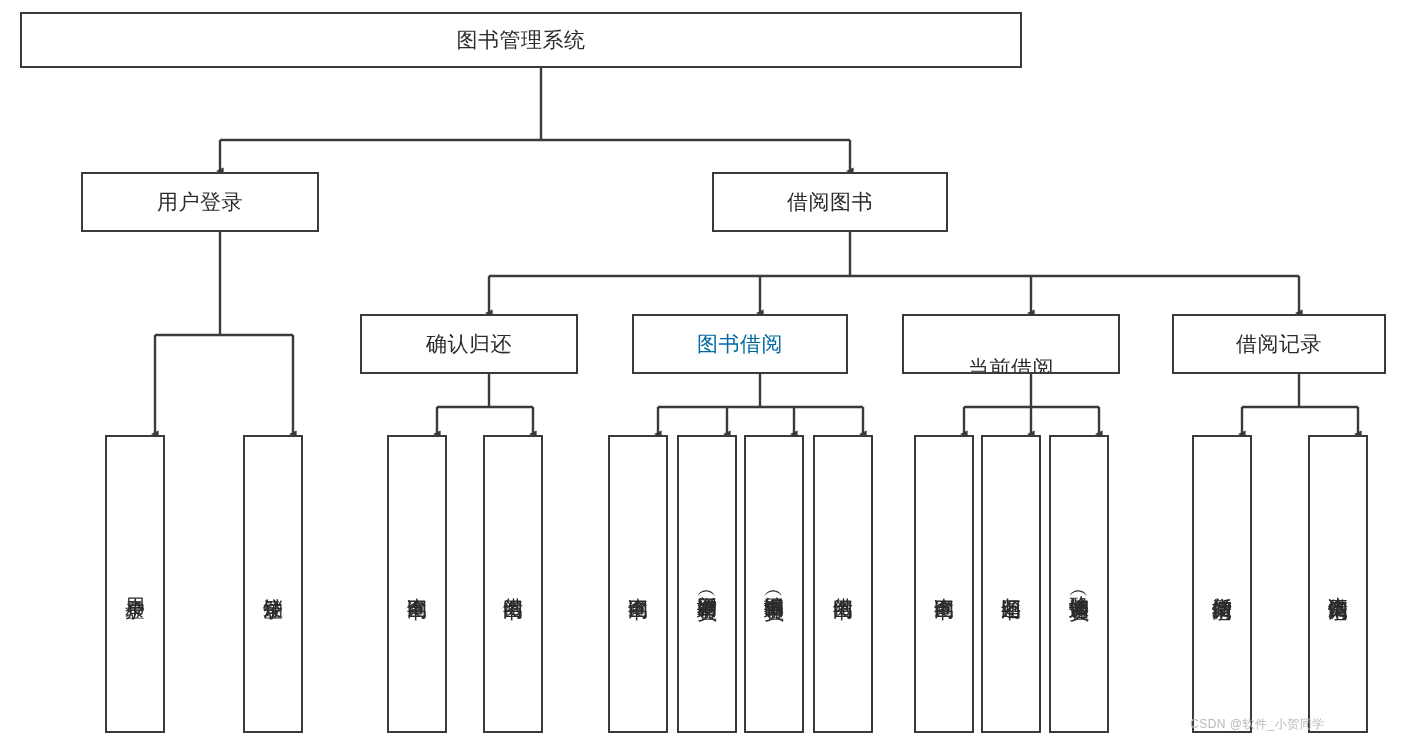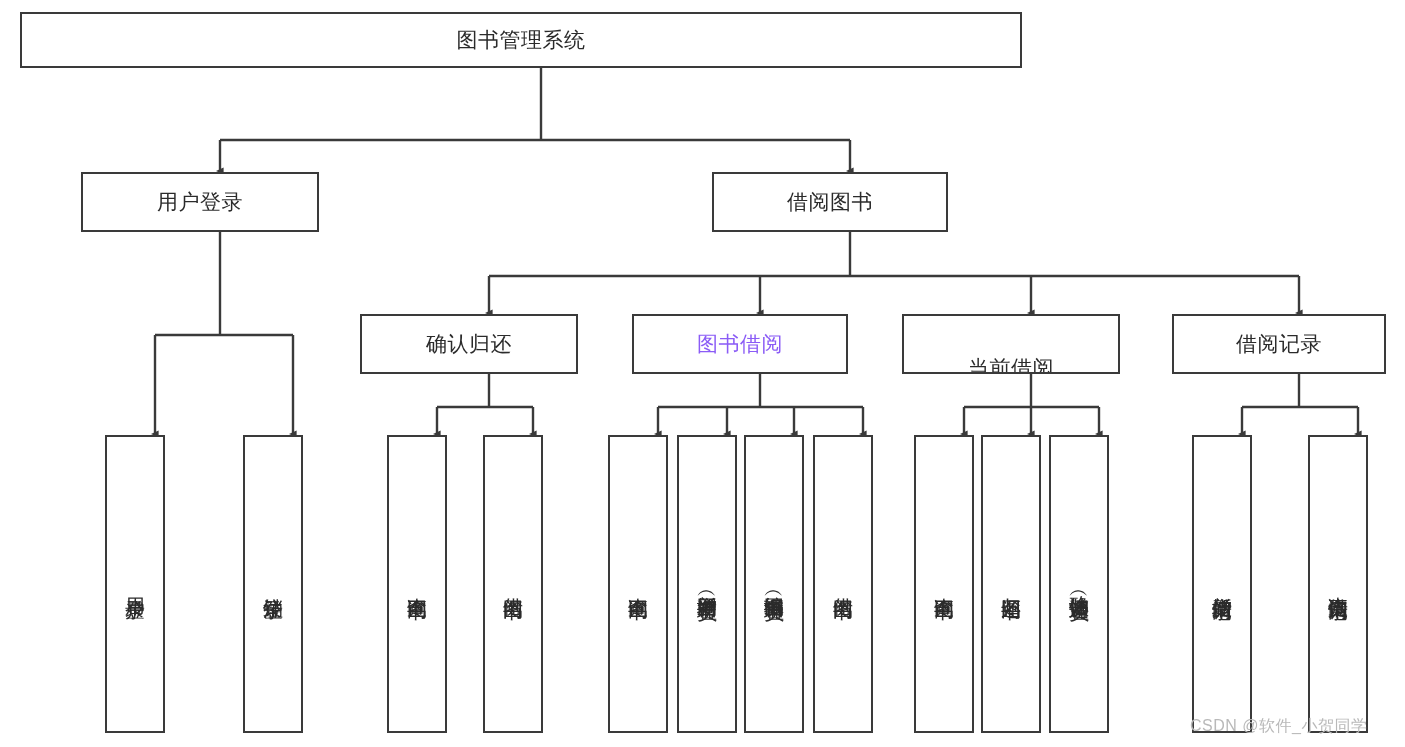--- a/index.html
+++ b/index.html
@@ -51,21 +51,21 @@
     writing-mode: vertical-rl;
     text-orientation: upright;
     line-height: 1.25;
     letter-spacing: 1px;
     text-align: center;
     white-space: nowrap;
     display: block;
   }
   .watermark {
     position: absolute;
-    font-size: 16px;
+    font-size: 12px;
     color: #b9b9b9;
     white-space: nowrap;
     pointer-events: none;
     letter-spacing: 0.5px;
   }
 </style>
 </head>
 <body>
 
 <div id="diagram-root">
@@ -118,21 +118,21 @@
       <div class="node-box" style="left: 81px; top: 172px; width: 238px; height: 60px; border-color: rgb(58, 58, 58); background: rgb(255, 255, 255);">
         <span class="node-label-h" style="color: rgb(43, 43, 43);">用户登录</span>
       </div>
       <div class="node-box" style="left: 712px; top: 172px; width: 236px; height: 60px; border-color: rgb(58, 58, 58); background: rgb(255, 255, 255);">
         <span class="node-label-h" style="color: rgb(43, 43, 43);">借阅图书</span>
       </div>
       <div class="node-box" style="left: 360px; top: 314px; width: 218px; height: 60px; border-color: rgb(58, 58, 58); background: rgb(255, 255, 255);">
         <span class="node-label-h" style="color: rgb(43, 43, 43);">确认归还</span>
       </div>
       <div class="node-box" style="left: 632px; top: 314px; width: 216px; height: 60px; border-color: rgb(58, 58, 58); background: rgb(255, 255, 255);">
-        <span class="node-label-h" style="color: #8b5cf6;">图书借阅</span>
+        <span class="node-label-h" style="color: #0369a1;">图书借阅</span>
       </div>
       <div class="node-box" style="left: 902px; top: 314px; width: 218px; height: 60px; border-color: rgb(58, 58, 58); background: rgb(255, 255, 255);">
         <span class="node-label-h" style="color: rgb(43, 43, 43); margin-top: 48px;">当前借阅</span>
       </div>
       <div class="node-box" style="left: 1172px; top: 314px; width: 214px; height: 60px; border-color: rgb(58, 58, 58); background: rgb(255, 255, 255); justify-content: center;">
         <span class="node-label-h" style="color: rgb(43, 43, 43);">借阅记录</span>
       </div>
       <div class="node-box" style="left: 105px; top: 435px; width: 60px; height: 298px; border-color: rgb(58, 58, 58); background: rgb(255, 255, 255);">
         <span class="node-label-v" style="color: rgb(43, 43, 43);">用户登录</span>
       </div>

